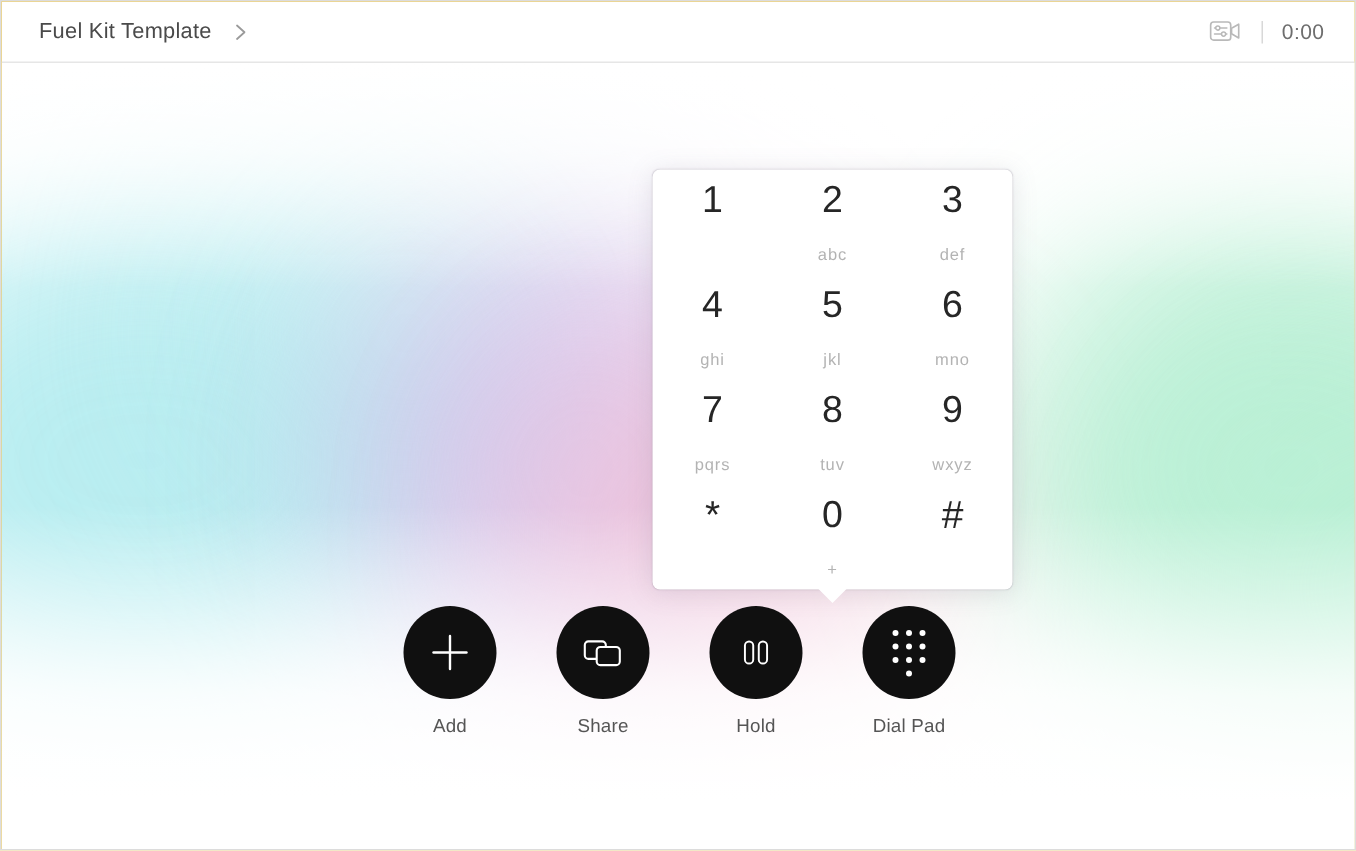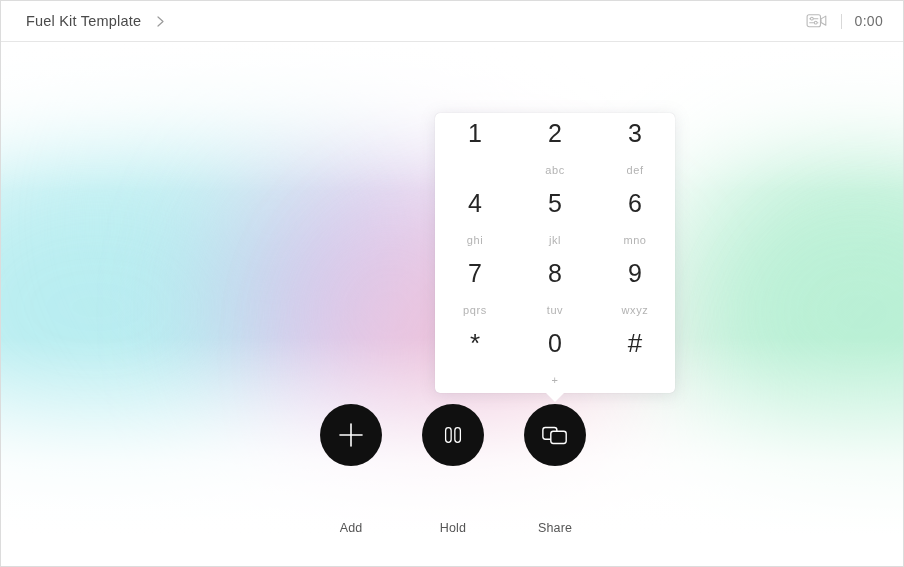--- a/index.html
+++ b/index.html
@@ -197,21 +197,20 @@
     justify-content: center;
     align-items: flex-start;
     gap: 40px;
     z-index: 30;
   }
   .ctrl {
     width: 62px;
     display: flex;
     flex-direction: column;
     align-items: center;
-    gap: 44px;
   }
   .ctrl-circle {
     width: 62px;
     height: 62px;
     border-radius: 50%;
     background: #101010;
     display: flex;
     align-items: center;
     justify-content: center;
     cursor: pointer;
@@ -342,34 +341,51 @@
               <line x1="15" y1="4" x2="15" y2="26" stroke="#fff" stroke-width="1.6" stroke-linecap="round"></line>
               <line x1="4" y1="15" x2="26" y2="15" stroke="#fff" stroke-width="1.6" stroke-linecap="round"></line>
             </svg>
           </span>
         </div>
         <div class="ctrl-label">Add</div>
       </div>
       <div class="ctrl">
         <div class="ctrl-circle">
           <span>
+            <svg viewBox="0 0 30 26" width="28" height="25">
+              <rect x="2" y="4.5" width="15" height="12.5" rx="2.6" fill="none" stroke="#fff" stroke-width="1.5"></rect>
+              <rect x="10.5" y="8.5" width="16.5" height="13" rx="2.6" fill="#101010" stroke="#fff" stroke-width="1.5"></rect>
+            </svg>
+          </span>
+        </div>
+        <div class="ctrl-label">Share</div>
+      </div>
+      <div class="ctrl">
+        <div class="ctrl-circle">
+          <span>
             <svg viewBox="0 0 26 28" width="24" height="26">
               <rect x="5" y="6" width="6" height="16" rx="3" fill="none" stroke="#fff" stroke-width="1.4"></rect>
               <rect x="15" y="6" width="6" height="16" rx="3" fill="none" stroke="#fff" stroke-width="1.4"></rect>
             </svg>
           </span>
         </div>
         <div class="ctrl-label">Hold</div>
       </div>
       <div class="ctrl">
         <div class="ctrl-circle">
-          <span>
-            <svg viewBox="0 0 30 26" width="28" height="25">
-              <rect x="2" y="4.5" width="15" height="12.5" rx="2.6" fill="none" stroke="#fff" stroke-width="1.5"></rect>
-              <rect x="10.5" y="8.5" width="16.5" height="13" rx="2.6" fill="#101010" stroke="#fff" stroke-width="1.5"></rect>
-            </svg>
-          </span>
+          <div class="dots-grid">
+            <span class="dot"></span>
+            <span class="dot"></span>
+            <span class="dot"></span>
+            <span class="dot"></span>
+            <span class="dot"></span>
+            <span class="dot"></span>
+            <span class="dot"></span>
+            <span class="dot"></span>
+            <span class="dot"></span>
+            <span class="dot dot-extra"></span>
+          </div>
         </div>
-        <div class="ctrl-label">Share</div>
+        <div class="ctrl-label">Dial Pad</div>
       </div>
     </div>
 
 </div>
 
 </body></html>

